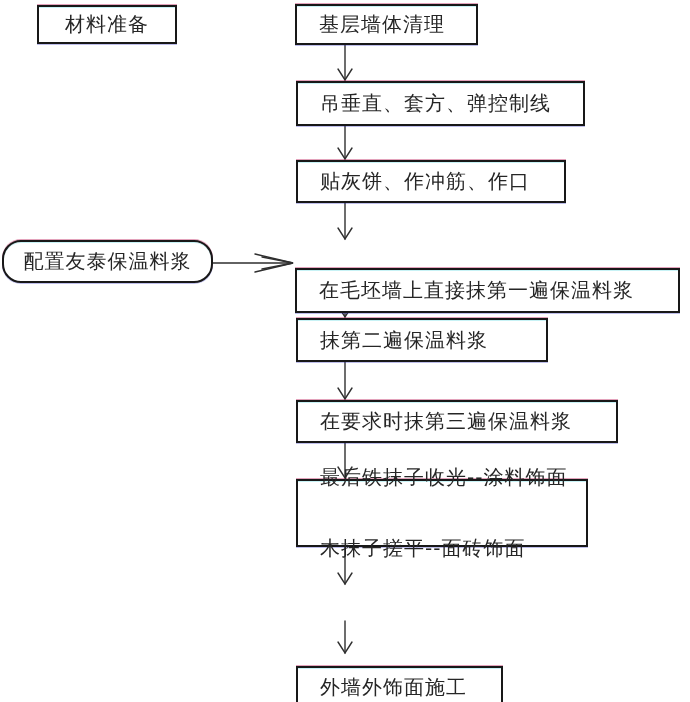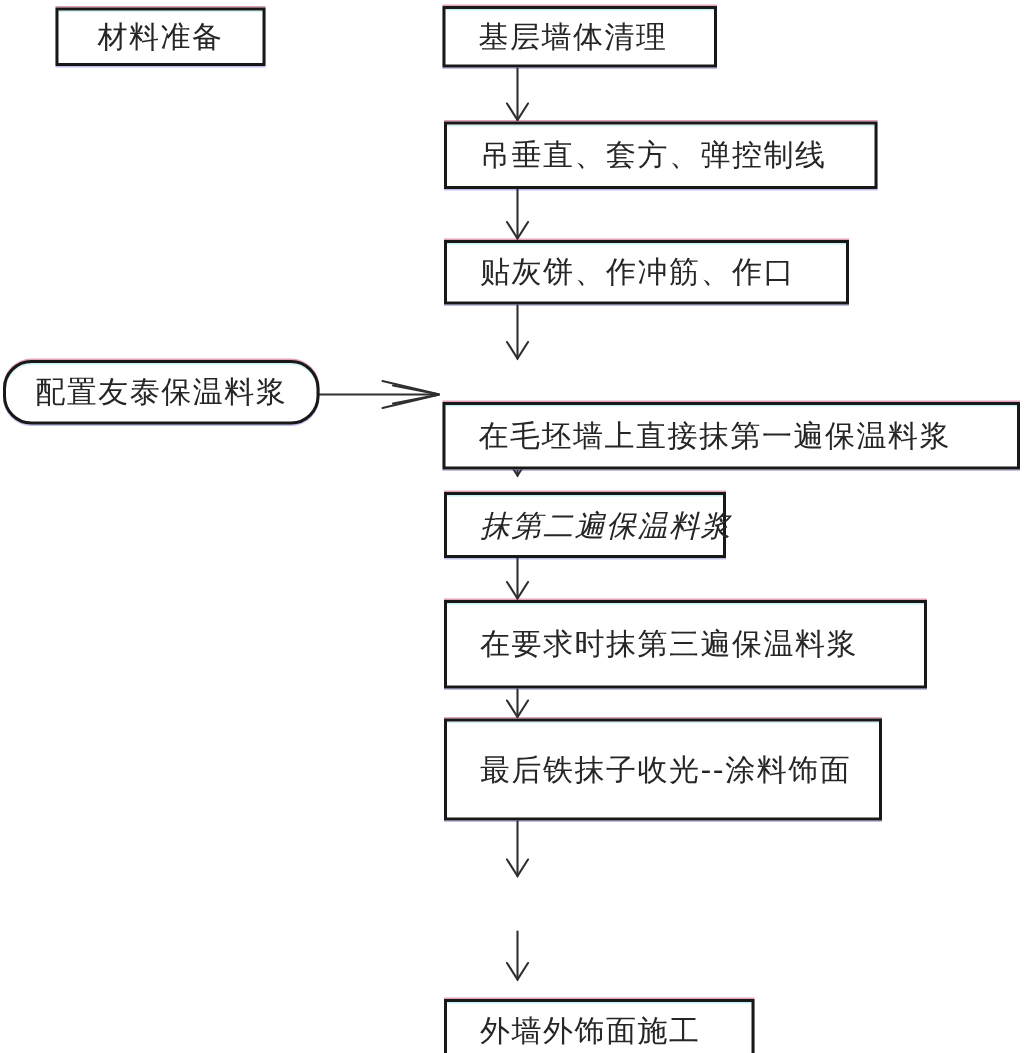--- a/index.html
+++ b/index.html
@@ -48,22 +48,22 @@
     justify-content: center;
     line-height: 31px;
   }
   
   #node-material   { left: 37px;  top: 5px;   width: 140px; height: 39px; }
   #node-base       { left: 295px; top: 4px;   width: 183px; height: 41px; }
   #node-plumb      { left: 296px; top: 81px;  width: 289px; height: 45px; }
   #node-pads       { left: 296px; top: 160px; width: 270px; height: 43px; }
   #node-prepare    { left: 2px;   top: 240px; width: 211px; height: 43px; border-radius: 19px; }
   #node-coat1      { left: 295px; top: 240px; width: 385px; height: 45px; margin-top: 28px; }
-  #node-coat2      { left: 296px; top: 328px; width: 188px; height: 44px; font-style: italic; }
-  #node-coat3      { left: 296px; top: 400px; width: 322px; height: 59px; font-family: Liberation Serif, serif; }
+  #node-coat2      { left: 296px; top: 318px; width: 252px; height: 44px; }
+  #node-coat3      { left: 296px; top: 400px; width: 322px; height: 43px; font-family: Liberation Serif, serif; }
   #node-finish     { left: 296px; top: 479px; width: 292px; height: 68px; gap: 40px; }
   #node-accept     { left: 295px; top: 585px; width: 255px; height: 36px; }
   #node-facade     { left: 296px; top: 654px; width: 207px; height: 43px; margin-top: 12px; }
 </style>
 </head>
 <body>
 
 <div id="canvas">
 
   <svg id="arrow-layer" viewBox="0 0 690 702" xmlns="http://www.w3.org/2000/svg" fill="none" stroke="#2f2f2f" stroke-width="1.4" stroke-linecap="round">
@@ -117,18 +117,19 @@
   <div class="node centered" id="node-prepare">配置友泰保温料浆</div>
 
   <div class="node" id="node-coat1">在毛坯墙上直接抹第一遍保温料浆</div>
 
   <div class="node" id="node-coat2">抹第二遍保温料浆</div>
 
   <div class="node" id="node-coat3">在要求时抹第三遍保温料浆</div>
 
   <div class="node two-line" id="node-finish">
     <span>最后铁抹子收光--涂料饰面</span>
+    <span>木抹子搓平--面砖饰面</span>
   </div>
 
 
   <div class="node" id="node-facade">外墙外饰面施工</div>
 
 </div>
 
 </body></html>

